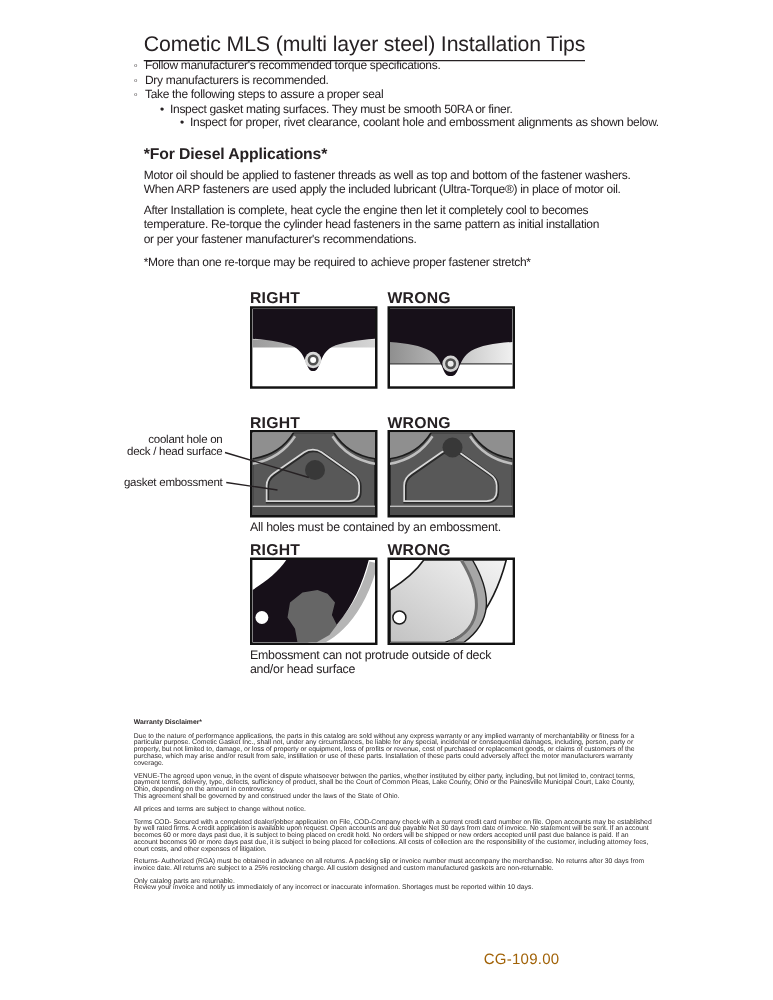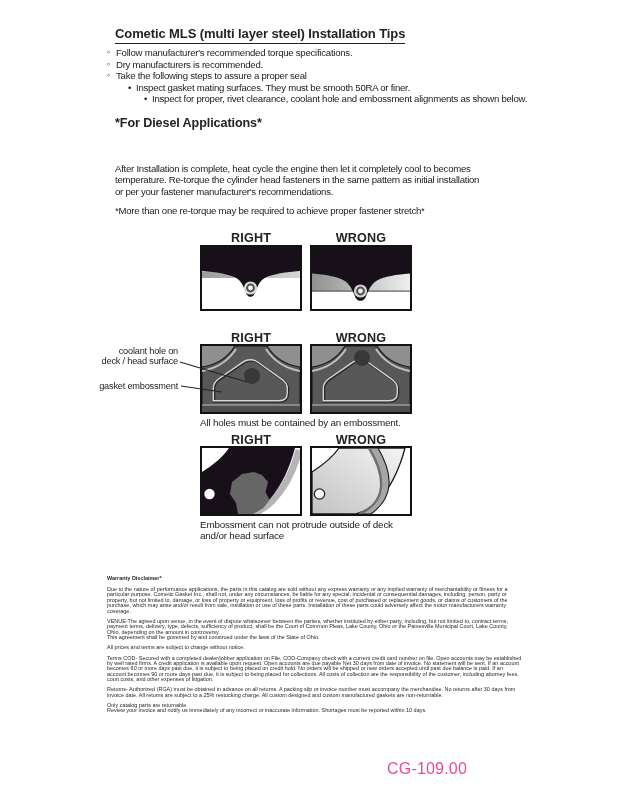--- a/index.html
+++ b/index.html
@@ -4,47 +4,47 @@
 <style>
   html,body{margin:0;padding:0;background:#e8e8e8;}
   .page{
     position:relative;width:618px;height:800px;background:#ffffff;
     font-family:"Liberation Sans", sans-serif;color:#262123;overflow:hidden;
   }
   .abs{position:absolute;}
   .nowrap{white-space:nowrap;}
 
   .doc-title{
-    left:115px;top:26px;font-size:13px;font-weight:bold;letter-spacing:-0.1px;
+    left:115px;top:26px;font-size:17px;font-weight:normal;letter-spacing:-0.1px;
     border-bottom:1.6px solid #262123;padding-bottom:2px;
   }
   .bullet-row{font-size:9.6px;letter-spacing:-0.25px;}
   .bullet-marker{display:inline-block;width:9px;font-size:9px;vertical-align:top;}
   .sub-marker{display:inline-block;width:8px;font-size:9.6px;vertical-align:top;}
 
   .section-head{font-size:12.6px;font-weight:bold;letter-spacing:-0.1px;text-align:center;}
   .body-line{font-size:9.6px;letter-spacing:-0.25px;line-height:11.4px;}
 
-  .rw-label{width:102px;text-align:center;font-size:12.6px;font-weight:bold;letter-spacing:0.2px;}
+  .rw-label{width:102px;font-size:12.6px;font-weight:bold;letter-spacing:0.2px;}
   .dbox{border:2px solid #121212;background:#fff;line-height:0;}
   .dbox svg{display:block;}
   .caption{font-size:9.9px;letter-spacing:-0.2px;line-height:11px;}
 
   .callout{font-size:9.2px;letter-spacing:-0.2px;line-height:10px;text-align:right;}
 
   .warranty{
     left:107px;top:575px;width:830px;
     transform:scale(0.5);transform-origin:0 0;
     font-size:10.9px;line-height:10.7px;letter-spacing:0;color:#2b2627;
   }
   .warranty .w-head{font-weight:bold;margin:0 0 12px;}
   .warranty p{margin:0 0 10px;}
   .warranty p.tight{margin:0;}
 
-  .footer-code{font-size:16px;letter-spacing:0.2px;color:#ec4899;}
+  .footer-code{font-size:12px;letter-spacing:0.2px;color:#a16207;}
 </style>
 </head>
 <body>
 
 <div class="page">
 
   <div class="abs doc-title nowrap">Cometic MLS (multi layer steel) Installation Tips</div>
 
   <div class="abs bullet-row nowrap" style="left:107px;top:47px;">
     <span class="bullet-marker">◦</span><span>Follow manufacturer's recommended torque specifications.</span>
@@ -56,20 +56,24 @@
     <span class="bullet-marker">◦</span><span>Take the following steps to assure a proper seal</span>
   </div>
   <div class="abs bullet-row nowrap" style="left:128px;top:81.5px;">
     <span class="sub-marker">•</span><span>Inspect gasket mating surfaces.  They must be smooth 50RA or finer.</span>
   </div>
   <div class="abs bullet-row nowrap" style="left:128px;top:93px;margin-left:16px;">
     <span class="sub-marker">•</span><span>Inspect for proper, rivet clearance, coolant hole and embossment alignments as shown below.</span>
   </div>
 
   <div class="abs section-head nowrap" style="left:115px;top:116px;">*For Diesel Applications*</div>
+  <div class="abs" style="left:115px;top:135px;">
+    <div class="body-line nowrap">Motor oil should be applied to fastener threads as well as top and bottom of the fastener washers.</div>
+    <div class="body-line nowrap">When ARP fasteners are used apply the included lubricant (Ultra-Torque®) in place of motor oil.</div>
+  </div>
   <div class="abs" style="left:115px;top:163px;">
     <div class="body-line nowrap">After Installation is complete, heat cycle the engine then let it completely cool to becomes</div>
     <div class="body-line nowrap">temperature. Re-torque the cylinder head fasteners in the same pattern as initial installation</div>
     <div class="body-line nowrap">or per your fastener manufacturer's recommendations.</div>
   </div>
   <div class="abs body-line nowrap" style="left:115px;top:205px;">*More than one re-torque may be required to achieve proper fastener stretch*</div>
 
   <div class="abs rw-label" style="left:200px;top:230.5px;">RIGHT</div>
   <div class="abs rw-label" style="left:310px;top:230.5px;">WRONG</div>
 

